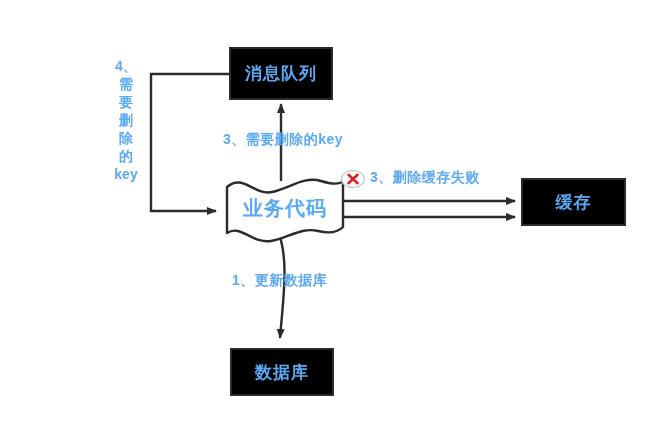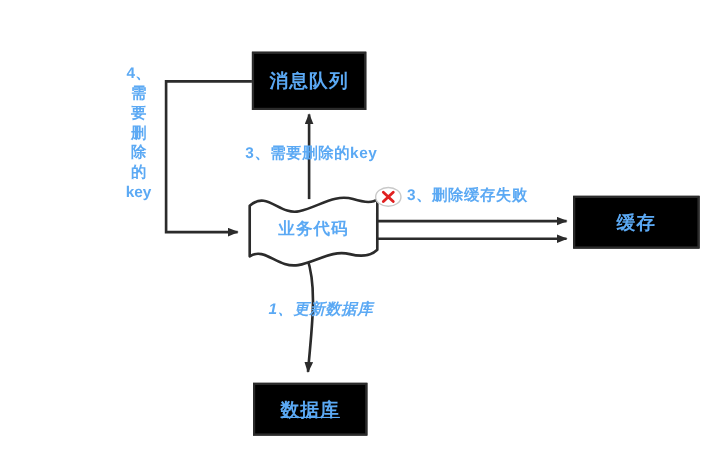--- a/index.html
+++ b/index.html
@@ -43,51 +43,50 @@
   #node-mq {
     left: 229px;
     top: 47px;
     width: 104px;
     height: 53px;
     font-size: 17px;
   }
   #node-cache {
     left: 521px;
     top: 178px;
-    width: 115px;
+    width: 105px;
     height: 48px;
     font-size: 17px;
   }
   #node-db {
     left: 230px;
     top: 348px;
     width: 104px;
     height: 48px;
     font-size: 17px;
-    text-decoration: underline;
   }
   #node-biz {
     position: absolute;
     left: 222px;
     top: 175px;
     width: 126px;
     height: 66px;
   }
   #node-biz .biz-text {
     position: absolute;
     left: 0;
     top: 0;
     width: 126px;
     height: 66px;
     display: flex;
     align-items: center;
     justify-content: center;
     color: #5ba9f4;
     font-weight: bold;
-    font-size: 15px;
+    font-size: 20px;
     letter-spacing: 1px;
   }
   .edge-label {
     position: absolute;
     color: #5ba9f4;
     font-weight: bold;
     font-size: 14px;
     white-space: nowrap;
     letter-spacing: 0.5px;
   }
@@ -97,23 +96,22 @@
   }
   #label-2 {
     left: 370px;
     top: 169px;
   }
   #label-5 {
     left: 348px;
     top: 230px;
   }
   #label-1 {
-    left: 244px;
+    left: 232px;
     top: 272px;
-    font-style: italic;
   }
   #label-4 {
     position: absolute;
     left: 106px;
     top: 57px;
     width: 40px;
     color: #5ba9f4;
     font-weight: bold;
     font-size: 14px;
     line-height: 18px;

